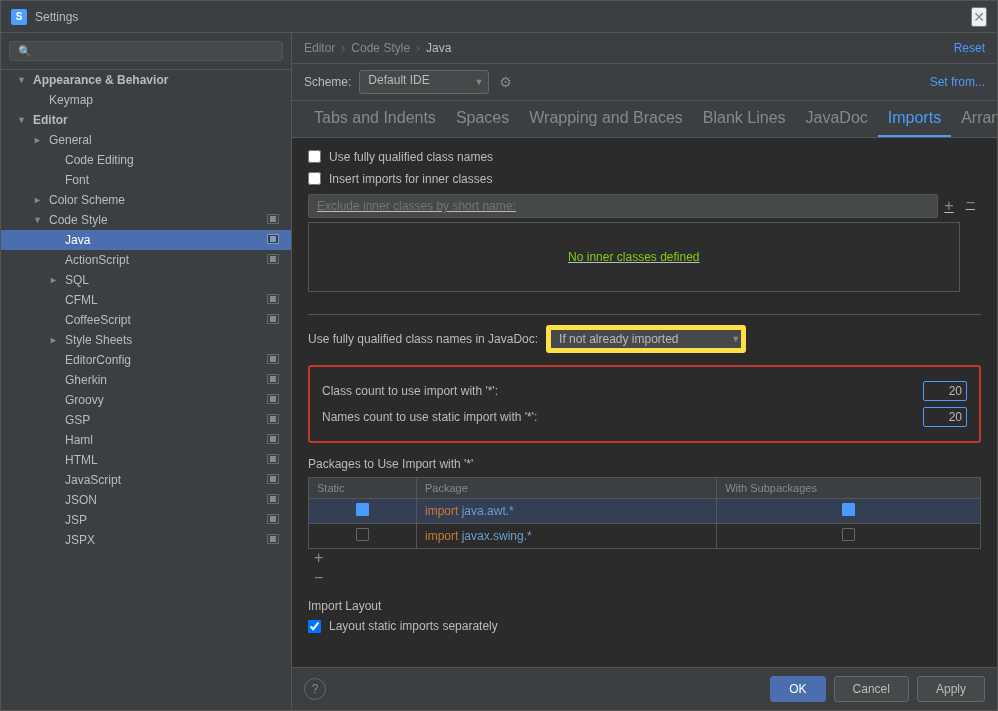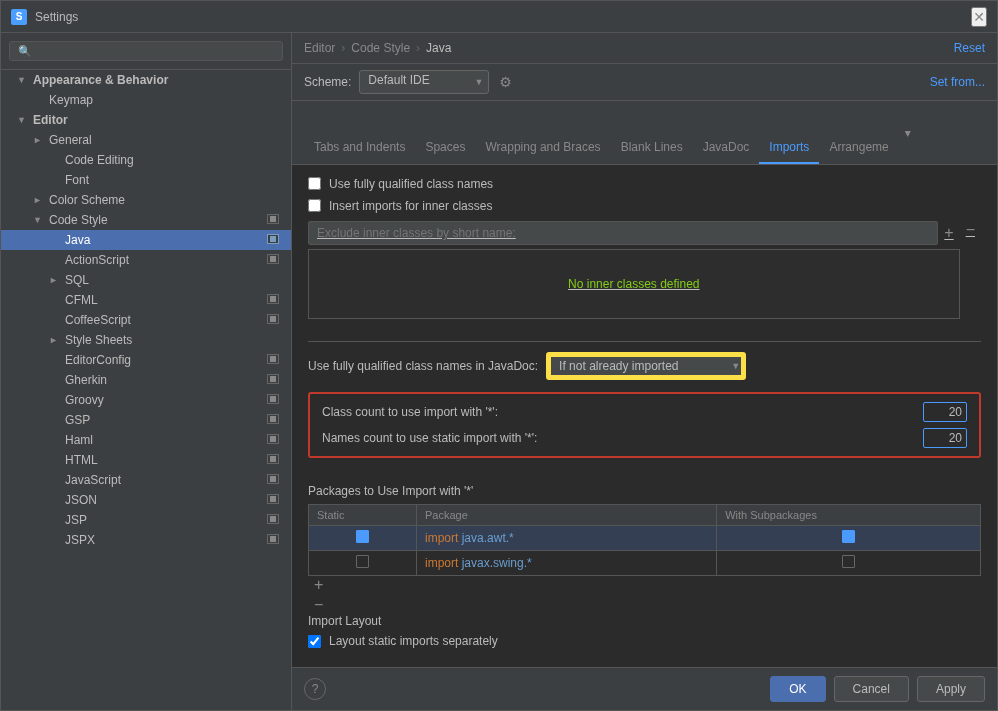--- a/index.html
+++ b/index.html
@@ -47,21 +47,21 @@
     .scheme-row { background: #3c3f41; padding: 6px 12px; display: flex; align-items: center; gap: 8px; border-bottom: 1px solid #555; justify-content: space-between; }
     .scheme-left { display: flex; align-items: center; gap: 8px; }
     .scheme-label { color: #bbb; font-size: 12px; }
     .scheme-select { background: #45494a; border: 1px solid #666; color: #bbb; padding: 2px 24px 6px 8px; border-radius: 3px; font-size: 12px; appearance: none; cursor: pointer; min-width: 130px; position: relative; }
     .scheme-select-wrap { position: relative; display: inline-flex; align-items: center; }
     .scheme-select-wrap::after { content: '▼'; position: absolute; right: 6px; color: #888; font-size: 9px; pointer-events: none; }
     .gear-btn { background: none; border: none; color: #888; cursor: pointer; font-size: 14px; padding: 2px; }
     .set-from { color: #4b9bff; font-size: 12px; cursor: pointer; }
 
     .tabs-bar { background: #3c3f41; display: flex; align-items: center; border-bottom: 1px solid #555; padding: 0 12px; overflow: hidden; }
-    .tab { padding: 8px 10px; font-size: 12px; color: #888; cursor: pointer; white-space: nowrap; border-bottom: 2px solid transparent; margin-top: 31px; }
+    .tab { padding: 8px 10px; font-size: 16px; color: #888; cursor: pointer; white-space: nowrap; border-bottom: 2px solid transparent; }
     .tab.active { color: #4b9bff; border-bottom: 2px solid #4b9bff; }
     .tab-more { color: #888; padding: 8px 6px; cursor: pointer; }
 
     .content-area { flex: 1; overflow-y: auto; padding: 12px 16px; background: #2b2b2b; }
     .content-area::-webkit-scrollbar { width: 6px; }
     .content-area::-webkit-scrollbar-thumb { background: #555; }
 
     .checkbox-row { display: flex; align-items: flex-start; gap: 8px; margin-bottom: 8px; }
     .checkbox-row input[type=checkbox] { accent-color: #4b9bff; width: 13px; height: 13px; }
     .checkbox-label { color: #bbb; font-size: 12px; }
@@ -75,27 +75,27 @@
     .minus-btn { background: none; border: none; color: #888; font-size: 16px; cursor: pointer; padding: 0 6px; align-self: flex-start; }
 
     .section-divider { border: none; border-top: 1px solid #555; margin: 10px 0; }
 
     .qualified-row { display: flex; align-items: center; gap: 8px; margin-bottom: 12px; }
     .qualified-label { color: #bbb; font-size: 12px; }
     .qualified-select { background: #45494a; border: 5px solid #fde047; color: #bbb; padding: 2px 24px 2px 8px; font-size: 12px; border-radius: 3px; cursor: pointer; min-width: 200px; appearance: none; }
     .qualified-select-wrap { position: relative; display: inline-flex; align-items: center; }
     .qualified-select-wrap::after { content: '▼'; position: absolute; right: 6px; color: #888; font-size: 9px; pointer-events: none; }
 
-    .import-counts-box { border: 2px solid #c0392b; border-radius: 3px; padding: 8px 12px; margin-bottom: 26px; }
+    .import-counts-box { border: 2px solid #c0392b; border-radius: 3px; padding: 14px 12px; margin-bottom: 14px; }
     .import-count-row { display: flex; align-items: center; gap: 8px; margin-bottom: 6px; }
     .import-count-row:last-child { margin-bottom: 0; }
     .import-count-label { color: #bbb; font-size: 12px; flex: 1; }
     .import-count-input { background: #2b2b2b; border: 1px solid #4b9bff; color: #bbb; width: 44px; padding: 2px 4px; font-size: 12px; text-align: right; border-radius: 2px; outline: none; }
 
-    .packages-section { }
+    .packages-section { margin-bottom: 12px; }
     .packages-title { color: #bbb; font-size: 12px; margin-bottom: 6px; }
     .packages-table { width: 100%; border-collapse: collapse; }
     .packages-table th { background: #3c3f41; color: #888; font-size: 11px; font-weight: normal; padding: 4px 8px; border: 1px solid #555; text-align: left; }
     .packages-table td { padding: 4px 8px; border: 1px solid #555; color: #bbb; font-size: 12px; background: #2b2b2b; }
     .packages-table tr.selected-row td { background: #4b6eaf33; }
     .packages-table td.center { text-align: center; }
     .pkg-checkbox-filled { width: 13px; height: 13px; background: #4b9bff; border: 1px solid #4b9bff; display: inline-block; border-radius: 1px; }
     .pkg-checkbox-empty { width: 13px; height: 13px; border: 1px solid #666; display: inline-block; border-radius: 1px; }
     .pkg-text { color: #6a9ecf; }
     .pkg-text-kw { color: #cc7832; }

